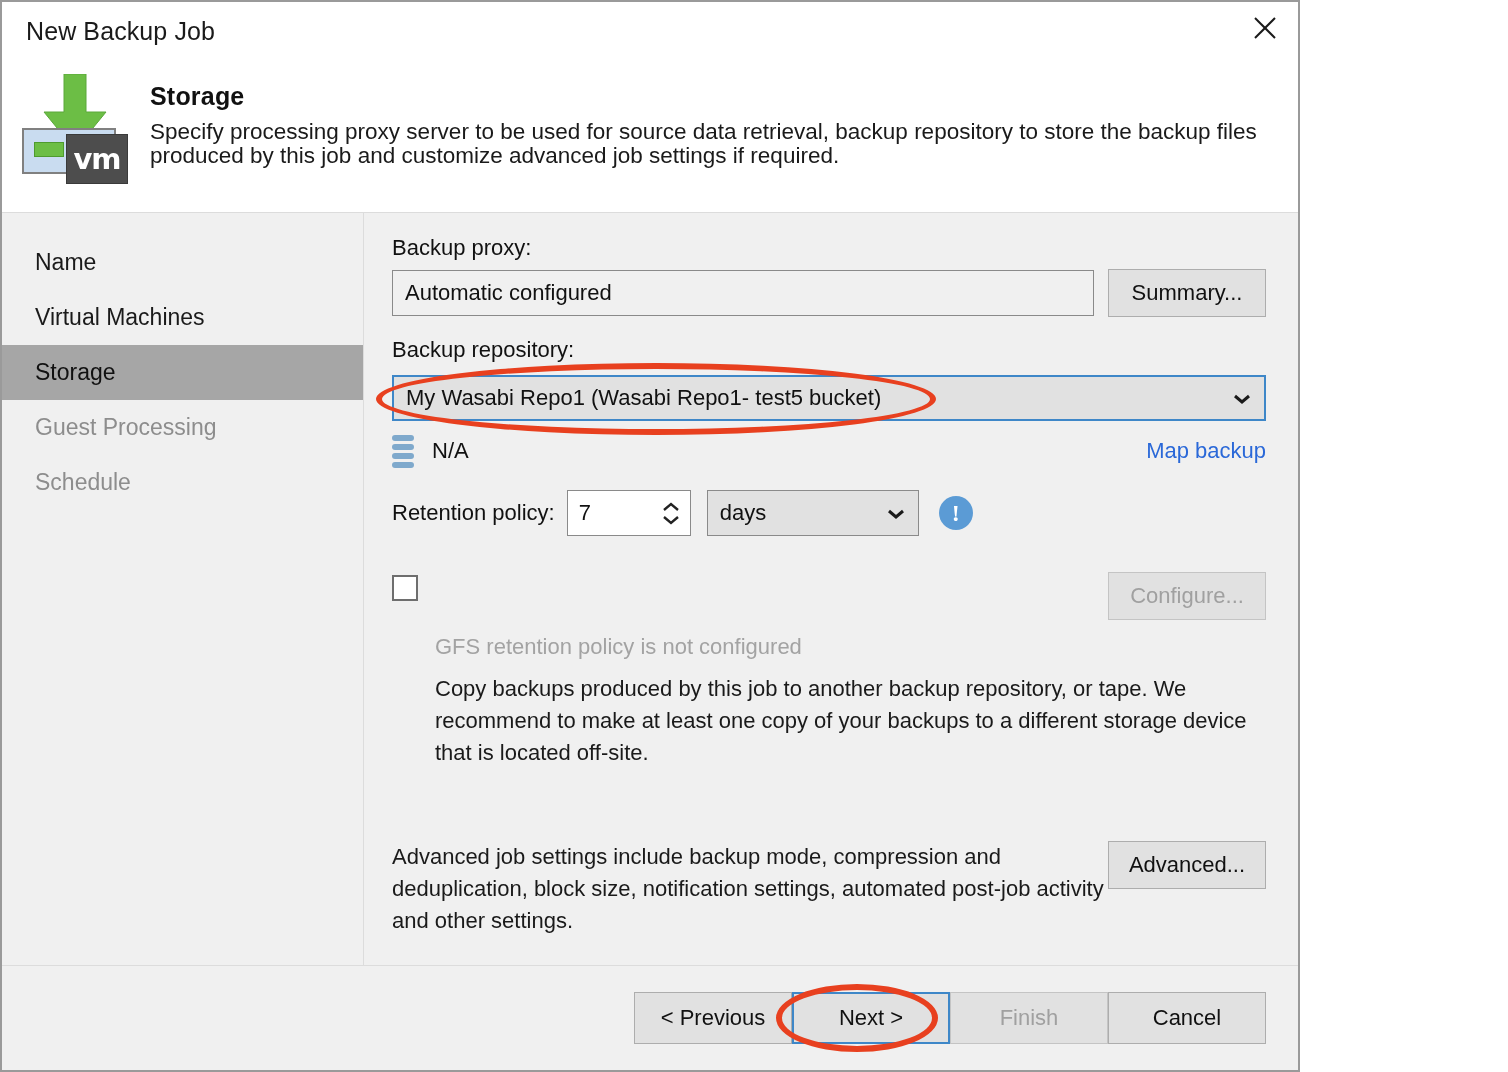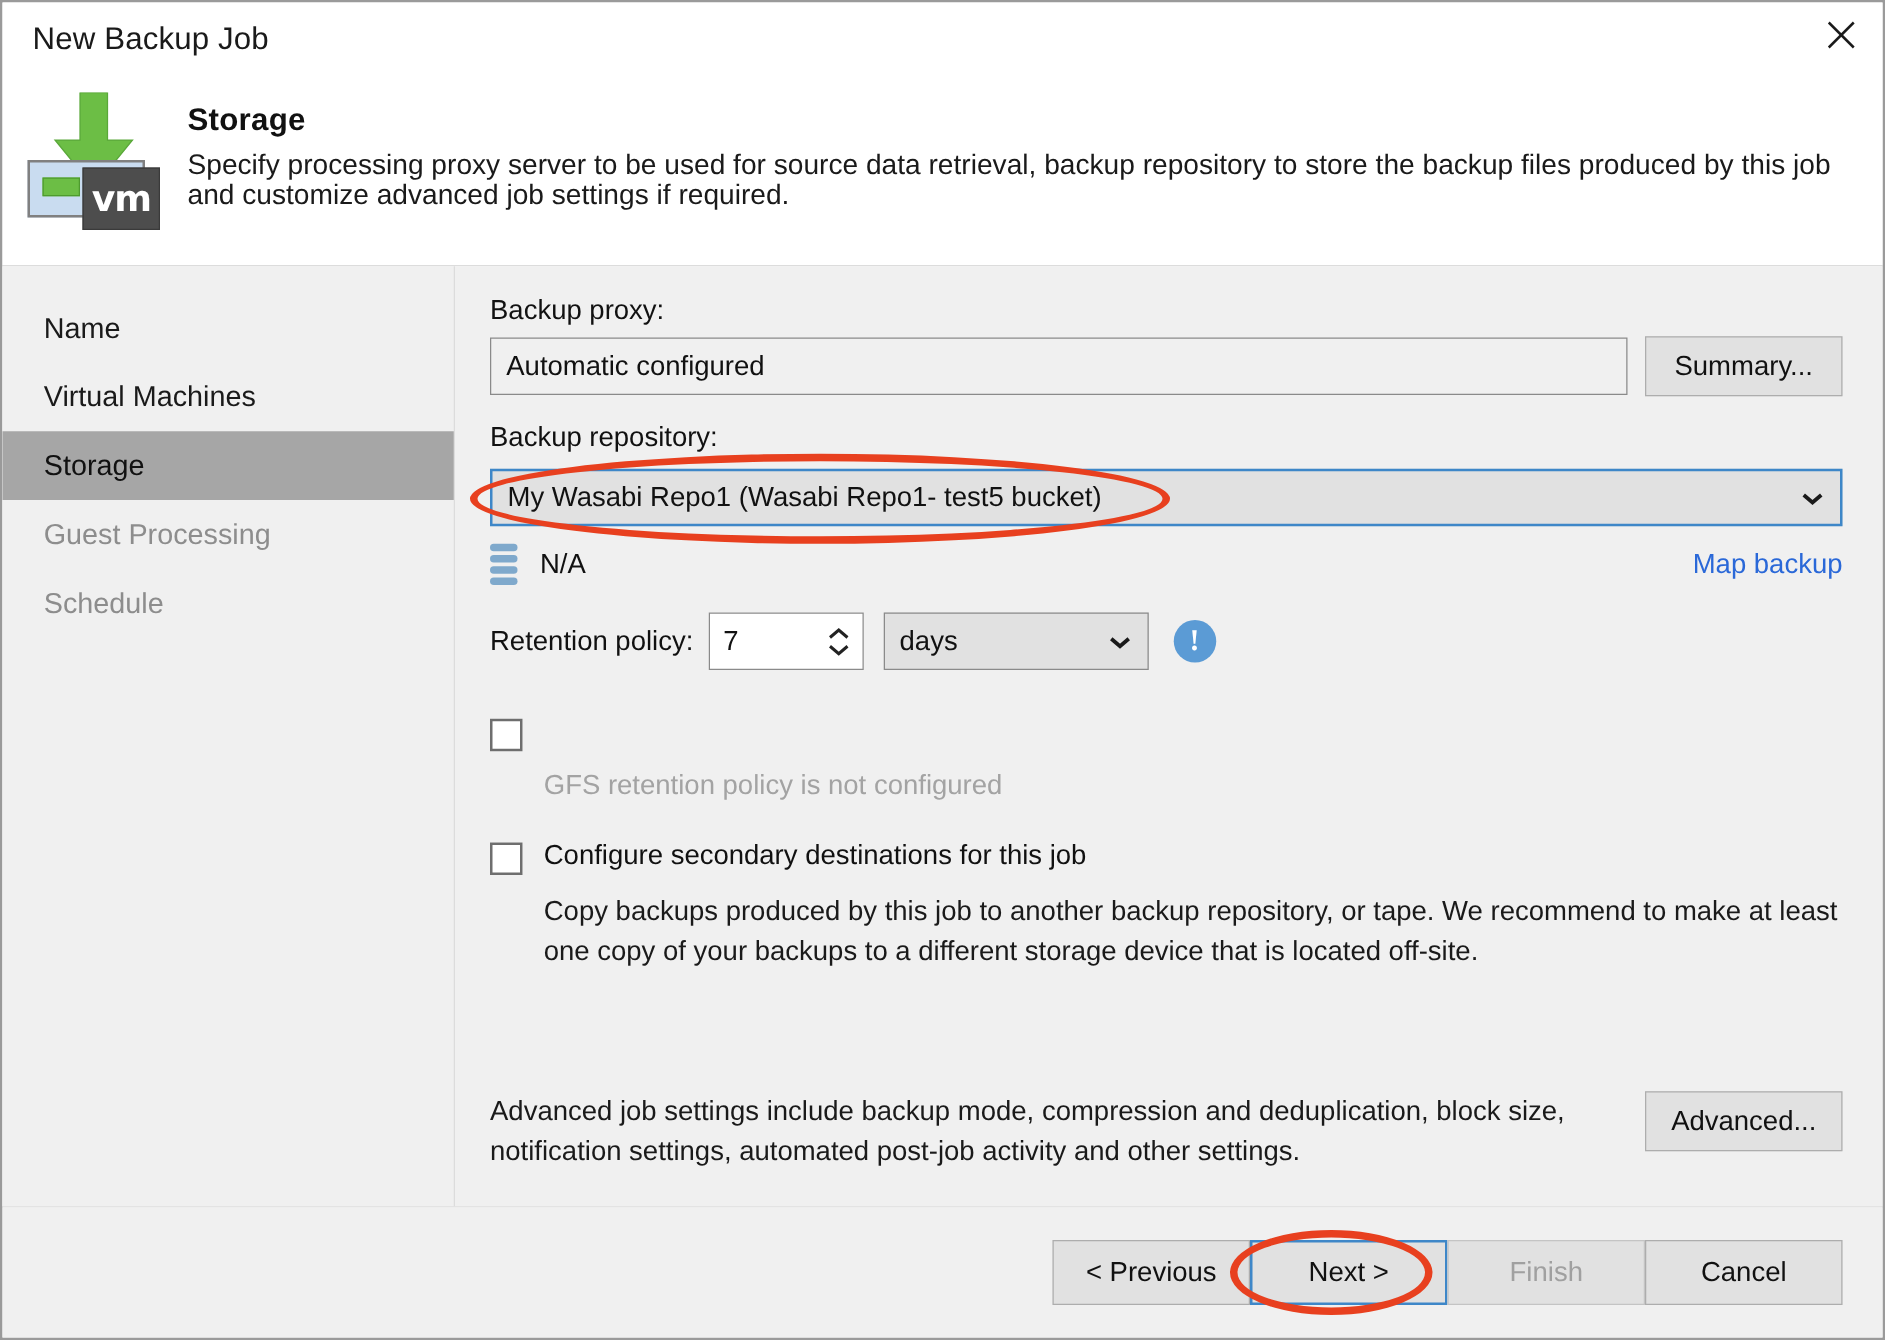--- a/index.html
+++ b/index.html
@@ -12,21 +12,21 @@
     background: #ffffff;
     font-family: "Liberation Sans", sans-serif;
     color: #000000;
     overflow: hidden;
     position: relative;
   }
 
   #dialog {
     position: absolute;
     left: 0; top: 0;
-    width: 1508px;
+    width: 1300px;
     height: 1072px;
     background: #ffffff;
     border: 2px solid #9a9a9a;
     box-sizing: border-box;
     display: flex;
     flex-direction: column;
   }
 
   
   .titlebar {
@@ -450,27 +450,24 @@
             <svg width="20" height="12" viewBox="0 0 20 12">
               <polyline points="3,3 10,9 17,3" fill="none" stroke="#1a1a1a" stroke-width="3"></polyline>
             </svg>
           </span>
         </div>
         <div class="info-icon">!</div>
       </div>
 
       <div class="check-row">
         <div class="checkbox"></div>
+        <div class="btn disabled" style="margin-left:auto;">Configure...</div>
       </div>
       <div class="sub-text">GFS retention policy is not configured</div>
 
-      <div class="check-row" style="margin-top:30px;">
-        <div class="checkbox"></div>
-        <div class="check-label">Configure secondary destinations for this job</div>
-      </div>
       <div class="sub-text-dark">Copy backups produced by this job to another backup repository, or tape. We recommend to make at least one copy of your backups to a different storage device that is located off-site.</div>
 
       <div class="advanced-block">
         <div class="advanced-text">Advanced job settings include backup mode, compression and deduplication, block size, notification settings, automated post-job activity and other settings.</div>
         <div class="btn" style="margin-left:auto;">Advanced...</div>
       </div>
 
     </div>
   </div>
 

